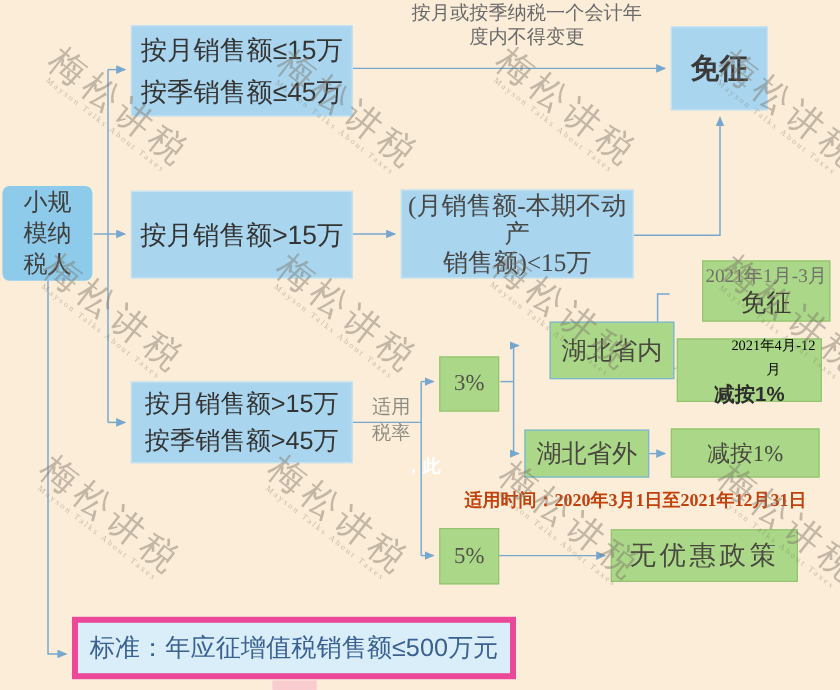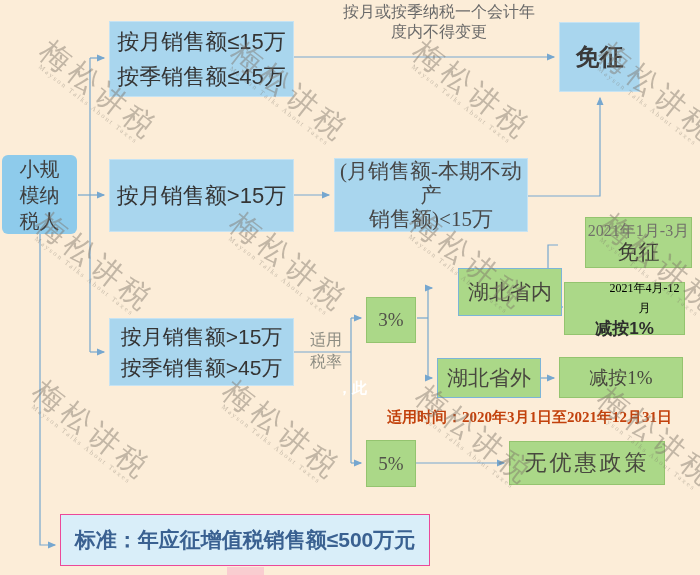--- a/index.html
+++ b/index.html
@@ -110,22 +110,22 @@
 
   <div class="node green" style="left:559px;top:357px;width:124px;height:41px;font-size:19px;">减按1%</div>
 
   <div class="label" style="left:371px;top:408px;width:300px;white-space:nowrap;text-align:left;
               font-family:'Liberation Serif',serif;font-weight:bold;font-size:15px;color:#c2410c;margin-left:16px;">适用时间：2020年3月1日至2021年12月31日</div>
 
   <div class="node green" style="left:366px;top:440px;width:50px;height:47px;font-size:19px;color:#52524a;">5%</div>
 
   <div class="node green" style="left:509px;top:441px;width:156px;height:44px;font-size:22px;letter-spacing:3px;">无优惠政策</div>
 
-  <div class="node" style="left:60px;top:514px;width:370px;height:52px;background:#d9eef9;border:1px solid #ec4899;
-              font-weight:bold;font-size:21px;color:#3a6191;">标准：年应征增值税销售额≤500万元</div>
+  <div class="node" style="left:60px;top:514px;width:370px;height:52px;background:#d9eef9;border:5px solid #ec4899;
+              font-weight:normal;font-size:21px;color:#3a6191;">标准：年应征增值税销售额≤500万元</div>
 
   <div class="label" style="left:331px;top:379px;width:42px;z-index:6;color:#ffffff;font-weight:bold;font-size:15px;white-space:nowrap;">，此</div>
 
   <div style="position:absolute;left:227px;top:567px;width:37px;height:8px;background:#f9cdd0;z-index:2;"></div>
 
   <div class="wm-layer">
       <div class="wm" style="left: 97px; top: 93px;">
         <div class="zh">梅松讲税</div>
         <div class="en">Mayson Talks About Taxes</div>
       </div>

